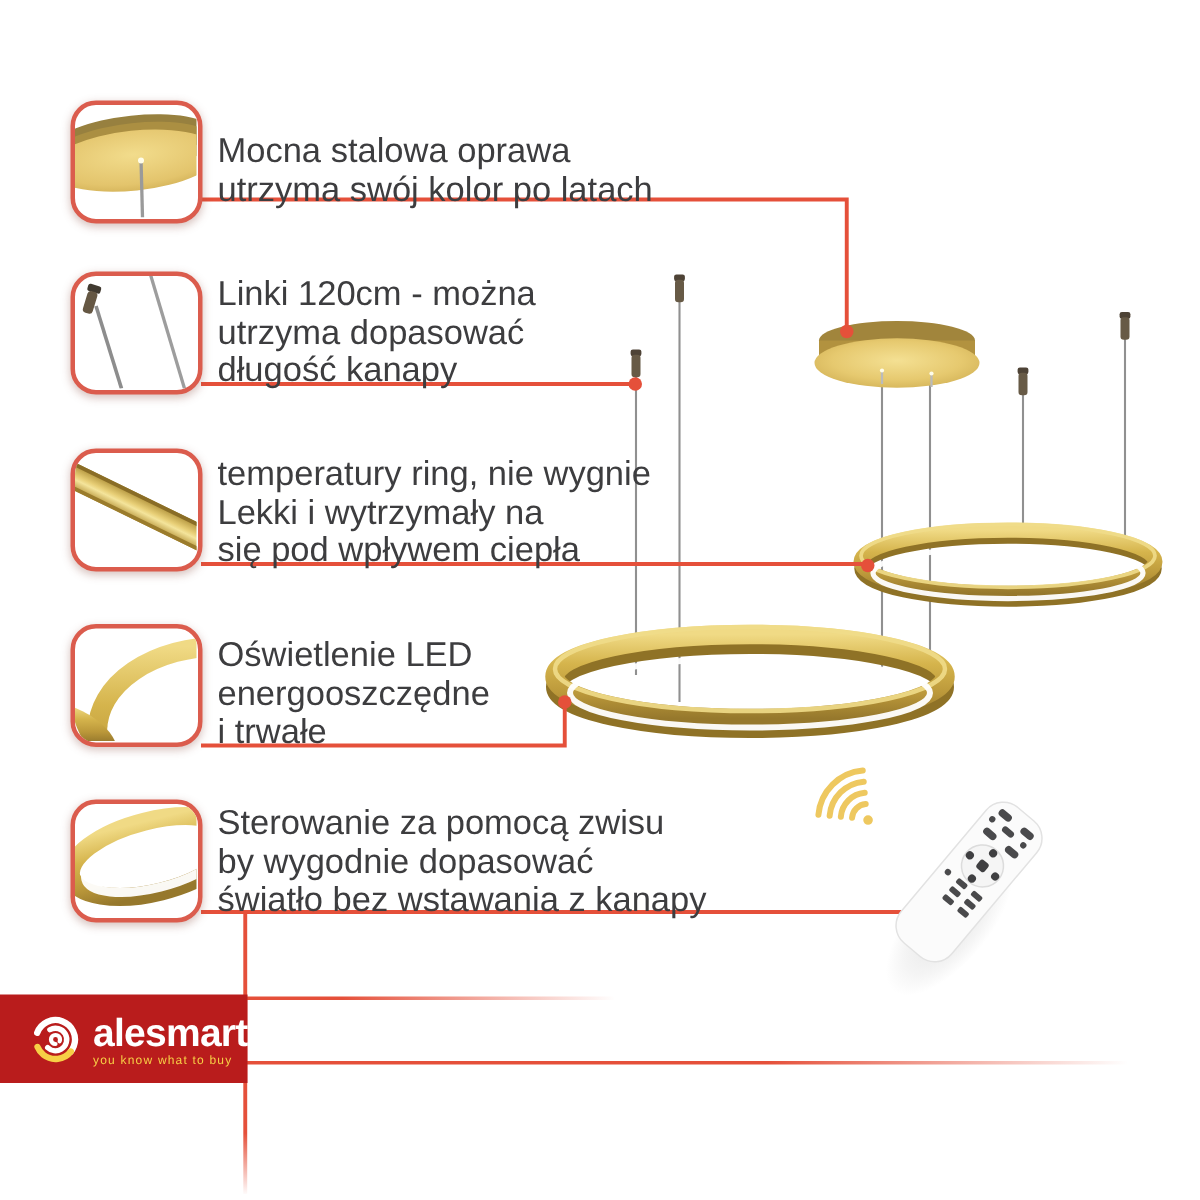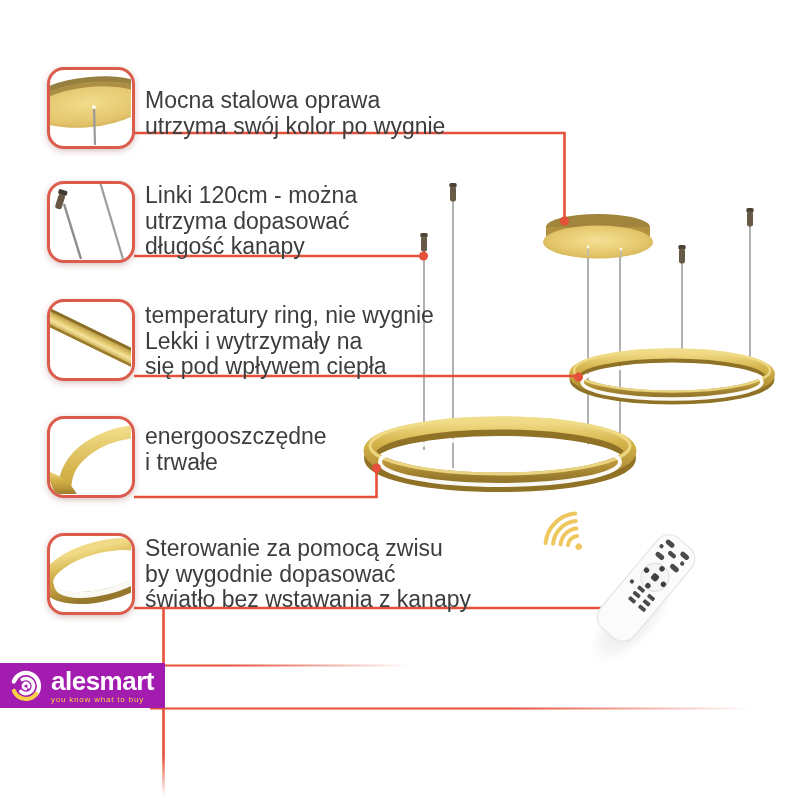--- a/index.html
+++ b/index.html
@@ -12,22 +12,22 @@
     position:absolute;left:47px;width:88px;height:82px;box-sizing:border-box;
     border:3.5px solid #DB5C4D;border-radius:17px;background:#fff;overflow:hidden;
     box-shadow:0 2px 6px rgba(140,80,70,.35);z-index:2;
   }
   .callout-box svg{display:block;}
   .callout-text{
     position:absolute;left:145px;z-index:3;color:#3D3D3F;
     font-size:23px;line-height:25.5px;white-space:nowrap;
   }
   #logo-banner{
-    position:absolute;left:0;top:663px;width:165px;height:45px;background:#a21caf;
-    z-index:4;display:flex;align-items:center;
+    position:absolute;left:0;top:663px;width:165px;height:59px;background:#b91c1c;
+    z-index:4;display:flex;align-items:center;justify-content:flex-end;
   }
   #logo-banner .logo-icon{margin-left:5px;flex:0 0 auto;}
   .logo-textwrap{margin-left:4px;line-height:1;}
   .logo-brand{
     color:#ffffff;font-weight:bold;font-size:26px;letter-spacing:-0.5px;
   }
   .logo-tagline{
     color:#F7D046;font-weight:normal;font-size:8px;letter-spacing:0.8px;margin-top:2px;
   }
 </style>
@@ -240,33 +240,34 @@
   <svg width="81" height="75" viewBox="0 0 81 75">
     <g transform="rotate(-14 40 37)">
       <ellipse cx="52" cy="38" rx="56" ry="24" fill="none" stroke="url(#goldV)" stroke-width="12"></ellipse>
       <ellipse cx="52" cy="42" rx="47" ry="17" fill="none" stroke="#FFFFFF" stroke-width="6" opacity="0.95"></ellipse>
     </g>
   </svg>
 </div>
 
 <div class="callout-text" style="top:88px">
   <div>Mocna stalowa oprawa</div>
-  <div>utrzyma swój kolor po wygnie</div>
+  <div>utrzyma swój kolor po latach</div>
 </div>
 <div class="callout-text" style="top:183px">
   <div>Linki 120cm - można</div>
   <div>utrzyma dopasować</div>
   <div>długość kanapy</div>
 </div>
 <div class="callout-text" style="top:303px">
   <div>temperatury ring, nie wygnie</div>
   <div>Lekki i wytrzymały na</div>
   <div>się pod wpływem ciepła</div>
 </div>
 <div class="callout-text" style="top:424px">
+  <div>Oświetlenie LED</div>
   <div>energooszczędne</div>
   <div>i trwałe</div>
 </div>
 <div class="callout-text" style="top:536px">
   <div>Sterowanie za pomocą zwisu</div>
   <div>by wygodnie dopasować</div>
   <div>światło bez wstawania z kanapy</div>
 </div>
 
 <div id="logo-banner">

